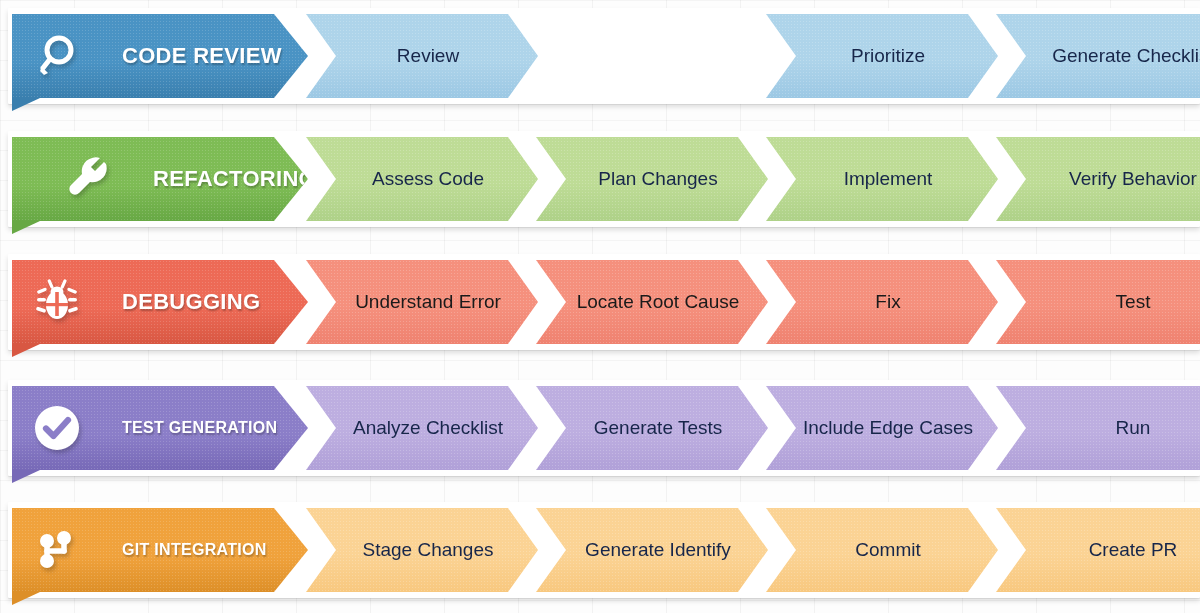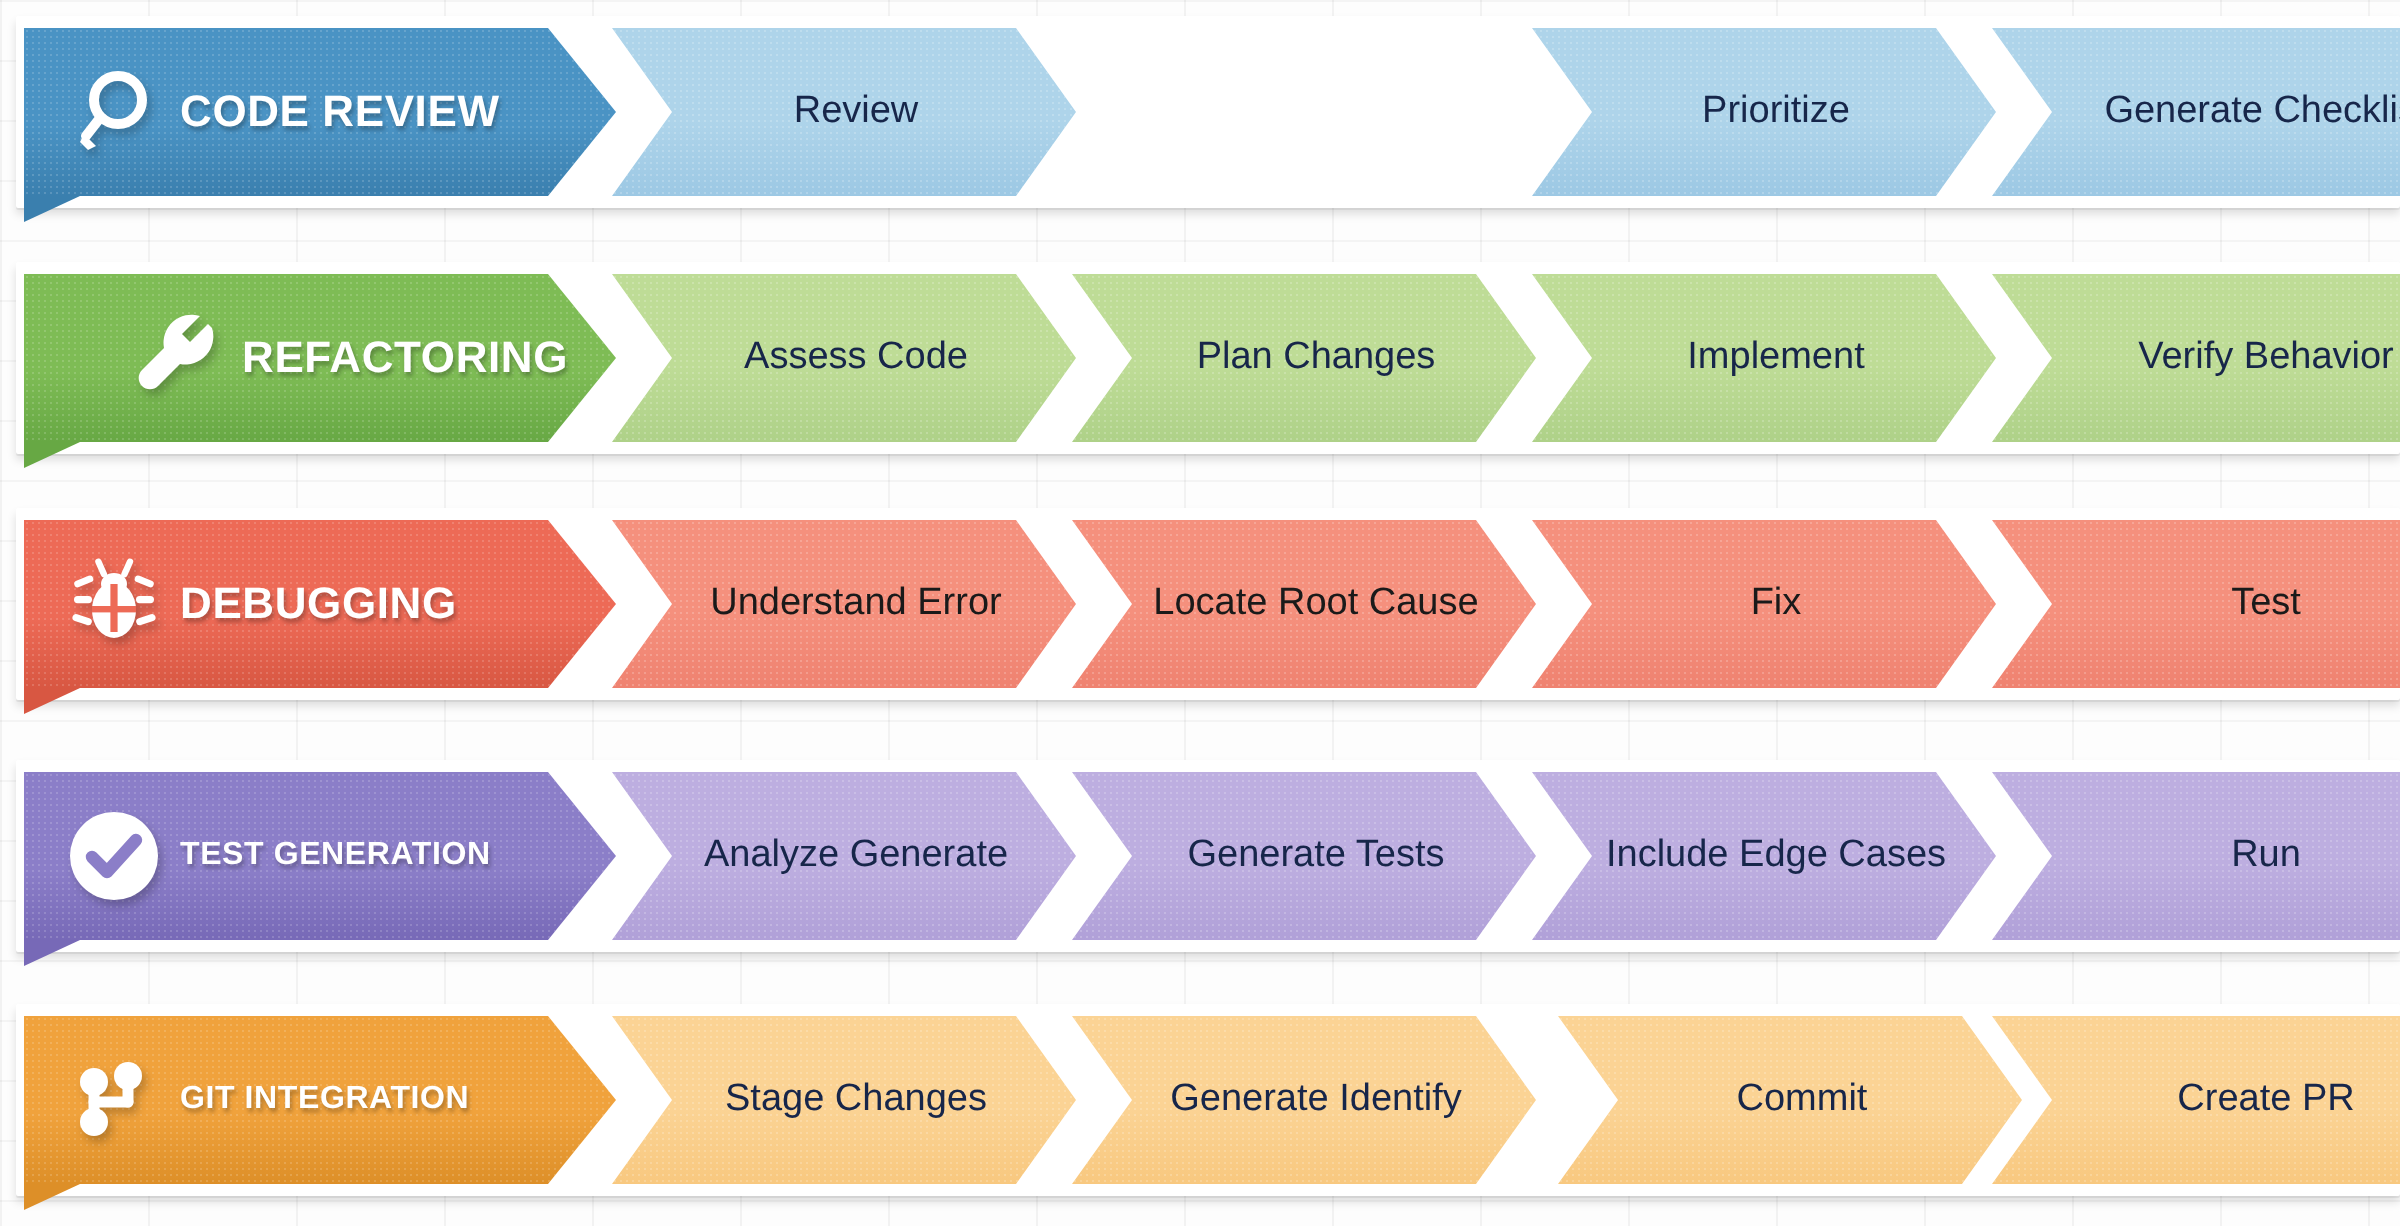--- a/index.html
+++ b/index.html
@@ -59,20 +59,21 @@
     position: absolute;
     left: 12px;
     top: 0;
     width: 296px;
     height: 84px;
     display: flex;
     align-items: center;
     -webkit-clip-path: polygon(0 0, calc(100% - 34px) 0, 100% 50%, calc(100% - 34px) 100%, 0 100%);
     clip-path: polygon(0 0, calc(100% - 34px) 0, 100% 50%, calc(100% - 34px) 100%, 0 100%);
     z-index: 4;
+    gap: 32px;
   }
   .cat-header::after {
     content: "";
     position: absolute;
     inset: 0;
     background-image: radial-gradient(rgba(255,255,255,0.16) 0.5px, transparent 0.6px);
     background-size: 3px 3px;
     pointer-events: none;
   }
 
@@ -259,21 +260,21 @@
           </svg>
         </span>
         <span class="cat-label">DEBUGGING</span>
       </div>
     </div>
     <div class="wf-row row-3 row-test-generation">
       <div class="row-plate"></div>
       <div class="ribbon-fold" style="background: rgb(119, 105, 183);"></div>
       <div class="steps">
         <div class="step" style="left: 0px; width: 232px; background: linear-gradient(rgb(189, 174, 224) 0%, rgb(189, 174, 224) 55%, rgb(176, 160, 216) 100%); z-index: 10;">
-          <span class="step-label">Analyze Generate</span>
+          <span class="step-label">Analyze Checklist</span>
         </div>
         <div class="step" style="left: 230px; width: 232px; background: linear-gradient(rgb(189, 174, 224) 0%, rgb(189, 174, 224) 55%, rgb(176, 160, 216) 100%); z-index: 9;">
           <span class="step-label">Generate Tests</span>
         </div>
         <div class="step" style="left: 460px; width: 232px; background: linear-gradient(rgb(189, 174, 224) 0%, rgb(189, 174, 224) 55%, rgb(176, 160, 216) 100%); z-index: 8; align-items: center;">
           <span class="step-label">Include Edge Cases</span>
         </div>
         <div class="step" style="left: 690px; width: 262px; background: linear-gradient(rgb(189, 174, 224) 0%, rgb(189, 174, 224) 55%, rgb(176, 160, 216) 100%); z-index: 7;">
           <span class="step-label">Run</span>
         </div>
@@ -291,21 +292,21 @@
     <div class="wf-row row-4 row-git-integration">
       <div class="row-plate"></div>
       <div class="ribbon-fold" style="background: rgb(221, 143, 40);"></div>
       <div class="steps">
         <div class="step" style="left: 0px; width: 232px; background: linear-gradient(rgb(251, 211, 148) 0%, rgb(251, 211, 148) 55%, rgb(248, 200, 127) 100%); z-index: 10;">
           <span class="step-label">Stage Changes</span>
         </div>
         <div class="step" style="left: 230px; width: 232px; background: linear-gradient(rgb(251, 211, 148) 0%, rgb(251, 211, 148) 55%, rgb(248, 200, 127) 100%); z-index: 9;">
           <span class="step-label">Generate Identify</span>
         </div>
-        <div class="step" style="left: 473px; width: 232px; background: linear-gradient(rgb(251, 211, 148) 0%, rgb(251, 211, 148) 55%, rgb(248, 200, 127) 100%); z-index: 8;">
+        <div class="step" style="left: 460px; width: 232px; background: linear-gradient(rgb(251, 211, 148) 0%, rgb(251, 211, 148) 55%, rgb(248, 200, 127) 100%); z-index: 8;">
           <span class="step-label">Commit</span>
         </div>
         <div class="step" style="left: 690px; width: 262px; background: linear-gradient(rgb(251, 211, 148) 0%, rgb(251, 211, 148) 55%, rgb(248, 200, 127) 100%); z-index: 7;">
           <span class="step-label">Create PR</span>
         </div>
       </div>
       <div class="cat-header" style="background: linear-gradient(rgb(240, 162, 60) 0%, rgb(240, 162, 60) 58%, rgb(221, 143, 40) 100%);">
         <span class="cat-icon">
           <svg width="48" height="48" viewBox="0 0 48 48">
             <g fill="#fff" stroke="#fff" stroke-width="5.5" stroke-linecap="round">

